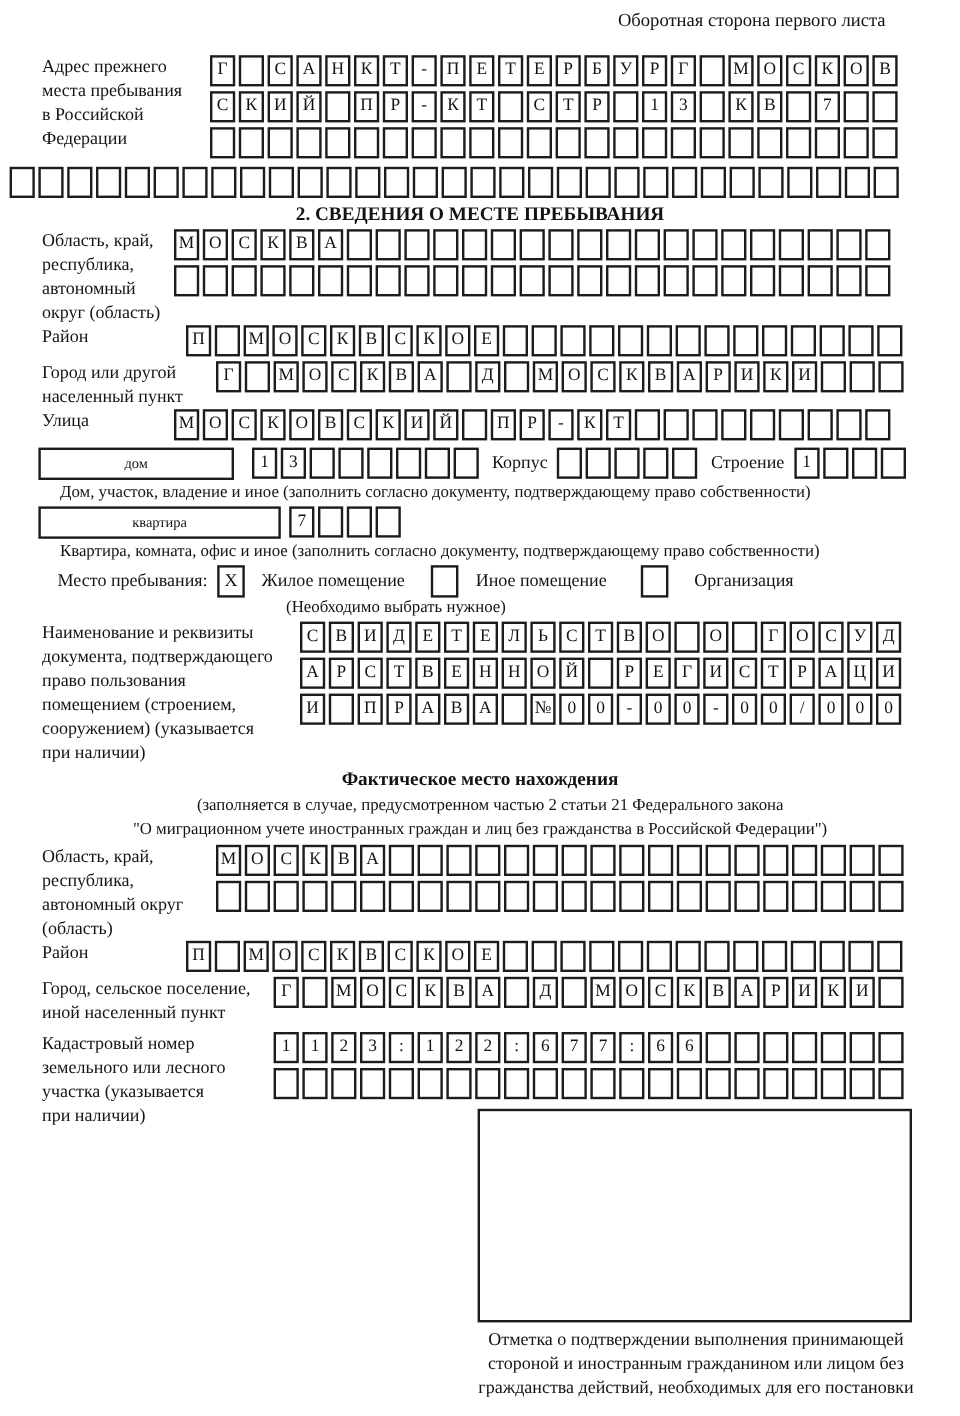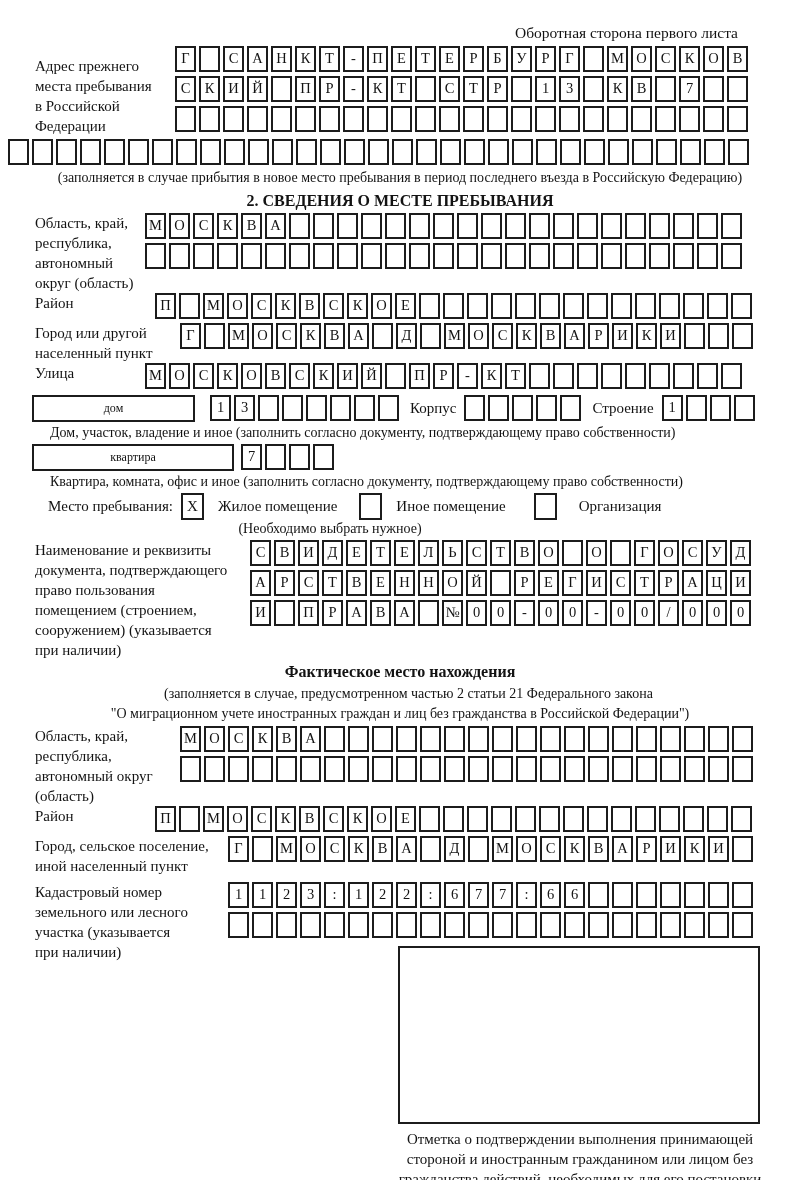--- a/index.html
+++ b/index.html
@@ -1,35 +1,35 @@
 <!DOCTYPE html>
 <html><head>
 <meta charset="utf-8">
 <style>
   * { box-sizing: border-box; }
   body { margin: 0; background: #ffffff; }
   .page {
     width: 800px; height: 1180px; background: #fff; overflow: hidden;
     font-family: "Liberation Serif", serif; color: #131313;
   }
-  .back-note { text-align: right; padding: 24px 62px 0 0; font-size: 15.5px; height: 32px; }
+  .back-note { text-align: right; padding: 9px 62px 0 0; font-size: 15.5px; height: 32px; }
   .block { display: flex; align-items: flex-start; padding-left: 35px; }
   .lab { flex-shrink: 0; font-size: 15px; line-height: 20px; }
   .lab-140 { width: 140px; } .lab-110 { width: 110px; } .lab-120 { width: 120px; }
   .lab-145 { width: 145px; } .lab-215 { width: 215px; } .lab-193 { width: 193px; }
   .cellrow { white-space: nowrap; height: 26px; line-height: 0; margin-bottom: 4px; }
   .cell {
     display: inline-block; width: 21px; height: 26px; border: 2px solid #1c1c1c;
     margin-right: 3px; text-align: center; line-height: 21px; font-size: 14.5px;
     vertical-align: top; background: #fff;
   }
   .fullrow { padding-left: 8px; margin-top: 3px; }
   .center-note { text-align: center; font-size: 14px; line-height: 18px; }
   .sec-title { text-align: center; font-weight: bold; font-size: 16px; margin-top: 4px; line-height: 20px; }
-  .mt2 { margin-top: 2px; } .mt6 { margin-top: 6px; } .mt14 { margin-top: 14px; align-items: flex-end; }
+  .mt2 { margin-top: 2px; } .mt6 { margin-top: 6px; } .mt14 { margin-top: 14px; }
   .widebox {
     border: 2px solid #1c1c1c; height: 27px; text-align: center; line-height: 23px;
     font-size: 12px; flex-shrink: 0;
   }
   .dombox { width: 163px; margin-right: 15px; }
   .kvbox { width: 202px; margin-right: 7px; }
   .domrow { display: flex; align-items: flex-start; padding-left: 32px; margin-top: 2px; height: 29px; }
   .inline-lab { font-size: 15px; line-height: 27px; margin: 0 8px; flex-shrink: 0; }
   .left-note { padding-left: 50px; font-size: 14px; line-height: 18px; }
   .chk {
@@ -58,21 +58,20 @@
       <div>в Российской</div>
       <div>Федерации</div>
     </div>
     <div>
       <div class="cellrow"><span class="cell">Г</span><span class="cell"></span><span class="cell">С</span><span class="cell">А</span><span class="cell">Н</span><span class="cell">К</span><span class="cell">Т</span><span class="cell">-</span><span class="cell">П</span><span class="cell">Е</span><span class="cell">Т</span><span class="cell">Е</span><span class="cell">Р</span><span class="cell">Б</span><span class="cell">У</span><span class="cell">Р</span><span class="cell">Г</span><span class="cell"></span><span class="cell">М</span><span class="cell">О</span><span class="cell">С</span><span class="cell">К</span><span class="cell">О</span><span class="cell">В</span></div>
       <div class="cellrow"><span class="cell">С</span><span class="cell">К</span><span class="cell">И</span><span class="cell">Й</span><span class="cell"></span><span class="cell">П</span><span class="cell">Р</span><span class="cell">-</span><span class="cell">К</span><span class="cell">Т</span><span class="cell"></span><span class="cell">С</span><span class="cell">Т</span><span class="cell">Р</span><span class="cell"></span><span class="cell">1</span><span class="cell">3</span><span class="cell"></span><span class="cell">К</span><span class="cell">В</span><span class="cell"></span><span class="cell">7</span><span class="cell"></span><span class="cell"></span></div>
       <div class="cellrow"><span class="cell"></span><span class="cell"></span><span class="cell"></span><span class="cell"></span><span class="cell"></span><span class="cell"></span><span class="cell"></span><span class="cell"></span><span class="cell"></span><span class="cell"></span><span class="cell"></span><span class="cell"></span><span class="cell"></span><span class="cell"></span><span class="cell"></span><span class="cell"></span><span class="cell"></span><span class="cell"></span><span class="cell"></span><span class="cell"></span><span class="cell"></span><span class="cell"></span><span class="cell"></span><span class="cell"></span></div>
     </div>
   </div>
   <div class="cellrow fullrow"><span class="cell"></span><span class="cell"></span><span class="cell"></span><span class="cell"></span><span class="cell"></span><span class="cell"></span><span class="cell"></span><span class="cell"></span><span class="cell"></span><span class="cell"></span><span class="cell"></span><span class="cell"></span><span class="cell"></span><span class="cell"></span><span class="cell"></span><span class="cell"></span><span class="cell"></span><span class="cell"></span><span class="cell"></span><span class="cell"></span><span class="cell"></span><span class="cell"></span><span class="cell"></span><span class="cell"></span><span class="cell"></span><span class="cell"></span><span class="cell"></span><span class="cell"></span><span class="cell"></span><span class="cell"></span><span class="cell"></span></div>
-  <div class="center-note">(заполняется в случае прибытия в новое место пребывания в период последнего въезда в Российскую Федерацию)</div>
 
   <div class="sec-title">2. СВЕДЕНИЯ О МЕСТЕ ПРЕБЫВАНИЯ</div>
 
   <div class="block mt2">
     <div class="lab lab-110">
       <div>Область, край,</div>
       <div>республика,</div>
       <div>автономный</div>
       <div>округ (область)</div>
     </div>

